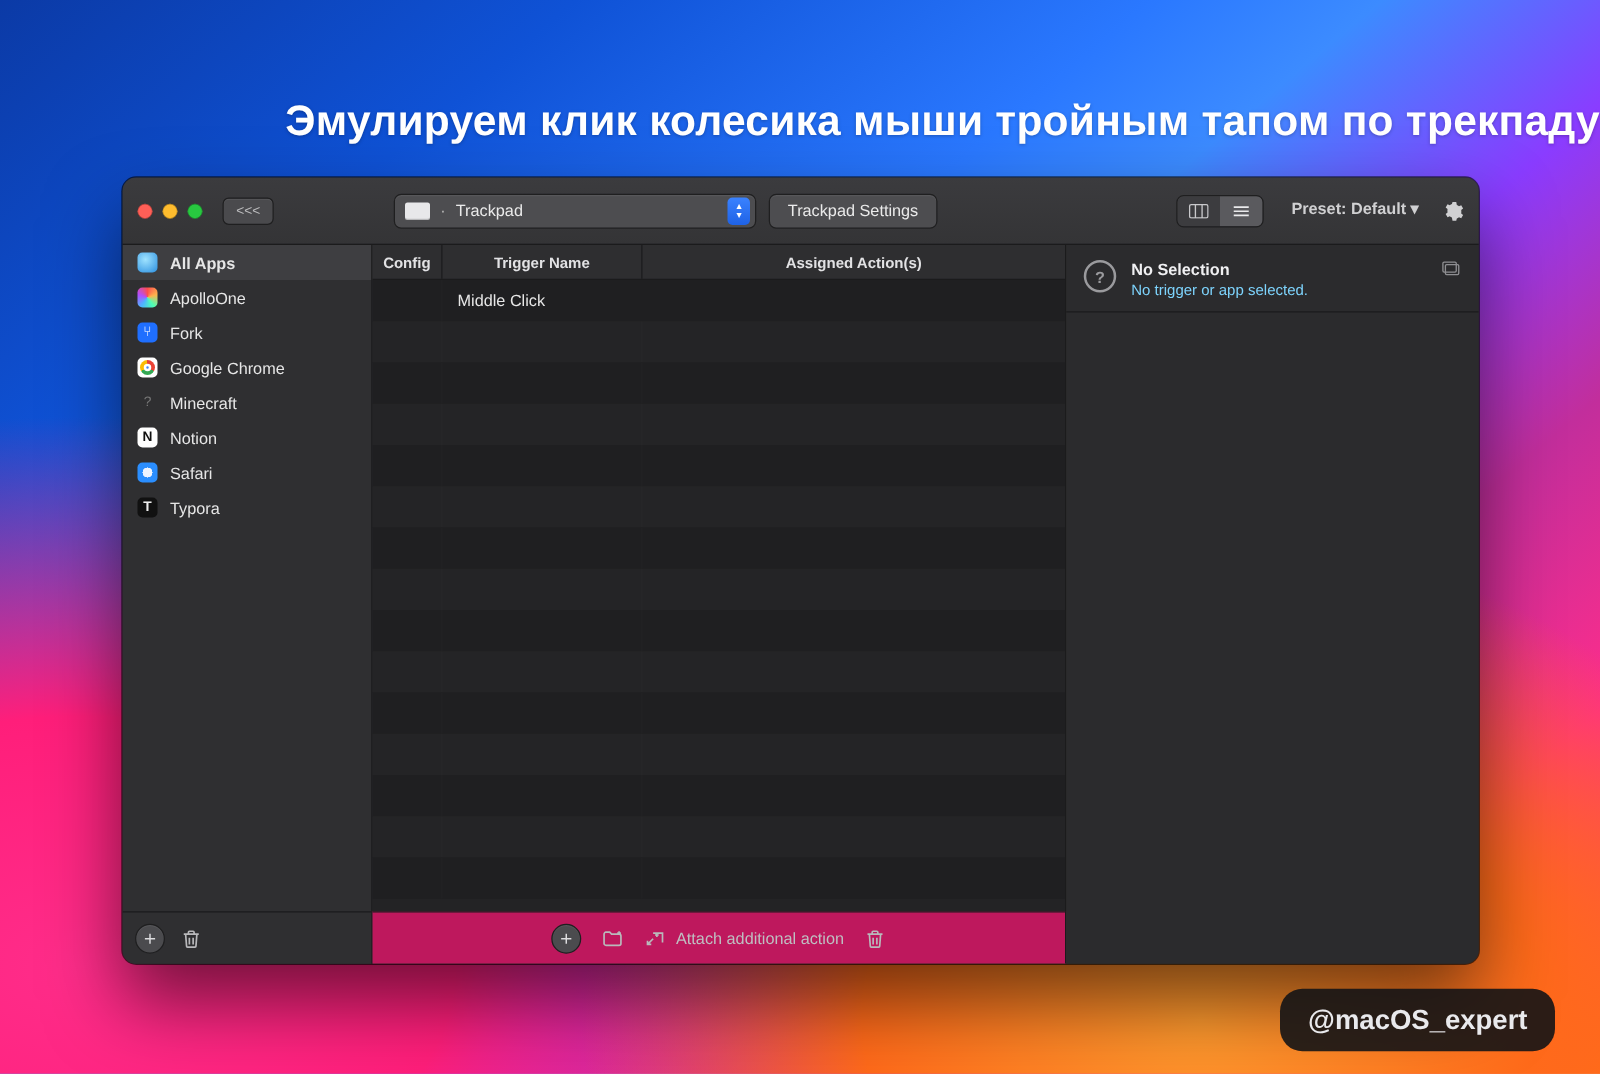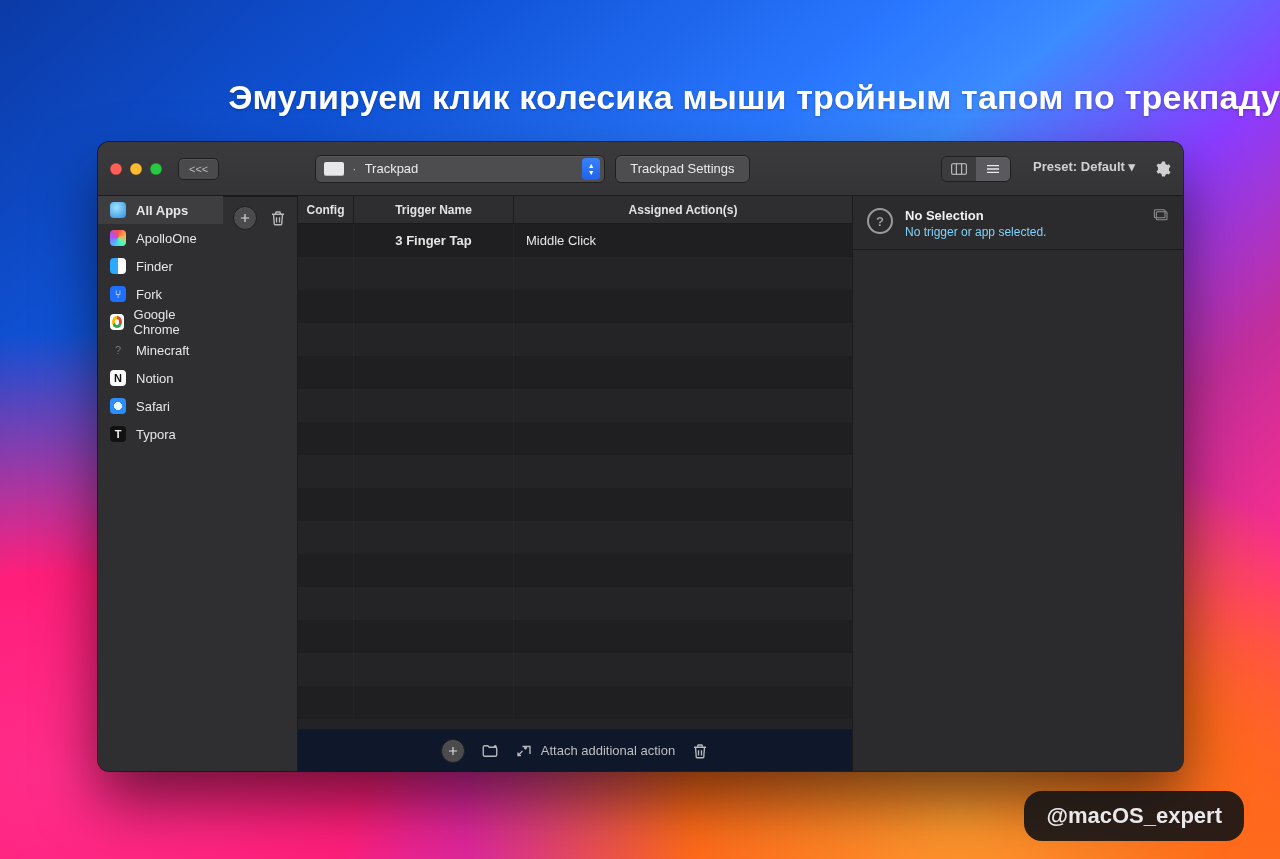--- a/index.html
+++ b/index.html
@@ -116,21 +116,21 @@
 
   .preset { color: #d0d0d2; font-weight: 600; margin: 0 8px 4px 12px; }
   .gear { color: #d0d0d2; }
   .gear svg { width: 18px; height: 18px; display:block; }
 
   
   .sidebar {
     grid-column: 1; grid-row: 2 / 4;
     background: #2f2f31;
     border-right: 1px solid #1b1b1c;
-    display: flex; flex-direction: row;
+    display: flex; flex-direction: column;
   }
   .app-list { flex: 1; overflow: auto; }
   .app-item {
     height: 28px; display: flex; align-items: center; gap: 10px;
     padding: 0 12px; color: #e6e6e6;
   }
   .app-item.selected { background: #3e3e41; font-weight: 600; }
   .app-item .ico { width: 16px; height: 16px; border-radius: 4px; display:flex; align-items:center; justify-content:center; font-size:11px; }
   .ico-globe { background: radial-gradient(circle at 40% 35%, #9fe3ff, #2b8fe0); }
   .ico-apollo { background: conic-gradient(#ff4d4d, #ffb34d, #4dffb3, #4db3ff, #b34dff, #ff4d4d); }
@@ -182,21 +182,21 @@
     color:#e6e6e6;
   }
   .trow:nth-child(odd){ background:#1f1f21; }
   .trow:nth-child(even){ background:#242426; }
   .trow div { display:flex; align-items:center; padding:0 12px; border-right:1px solid rgba(255,255,255,.02);}
   .trow .tn { justify-content:center; font-weight:700; }
   .trow div:last-child{border-right:none;}
 
   .center-footer {
     grid-column: 2; grid-row: 3;
-    background: #0f172a;
+    background: #be185d;
     border-top: 1px solid #1b1b1c;
     border-right: 1px solid #1b1b1c;
     display:flex; align-items:center; justify-content:center; gap:16px;
     color:#bfbfc2;
   }
   .center-footer .lbl { color:#bfbfc2; }
 
   
   .rpanel {
     grid-column: 3; grid-row: 2 / 4;
@@ -288,24 +288,20 @@
     <div class="app-list" id="app-list">
         <div class="app-item selected">
           <span class="ico ico-globe"></span>
           <span>All Apps</span>
         </div>
         <div class="app-item">
           <span class="ico ico-apollo"></span>
           <span>ApolloOne</span>
         </div>
         <div class="app-item">
-          <span class="ico ico-finder"></span>
-          <span>Finder</span>
-        </div>
-        <div class="app-item">
           <span class="ico ico-fork">⑂</span>
           <span>Fork</span>
         </div>
         <div class="app-item">
           <span class="ico ico-chrome"></span>
           <span>Google Chrome</span>
         </div>
         <div class="app-item">
           <span class="ico ico-mc">?</span>
           <span>Minecraft</span>
@@ -339,21 +335,20 @@
 
   <div class="center">
     <div class="thead">
       <div>Config</div>
       <div>Trigger Name</div>
       <div>Assigned Action(s)</div>
     </div>
     <div class="tbody" id="tbody">
         <div class="trow">
           <div></div>
-          <div class="tn">3 Finger Tap</div>
           <div>Middle Click</div>
         </div>
         <div class="trow">
           <div></div>
           <div class="tn"></div>
           <div></div>
         </div>
         <div class="trow">
           <div></div>
           <div class="tn"></div>

